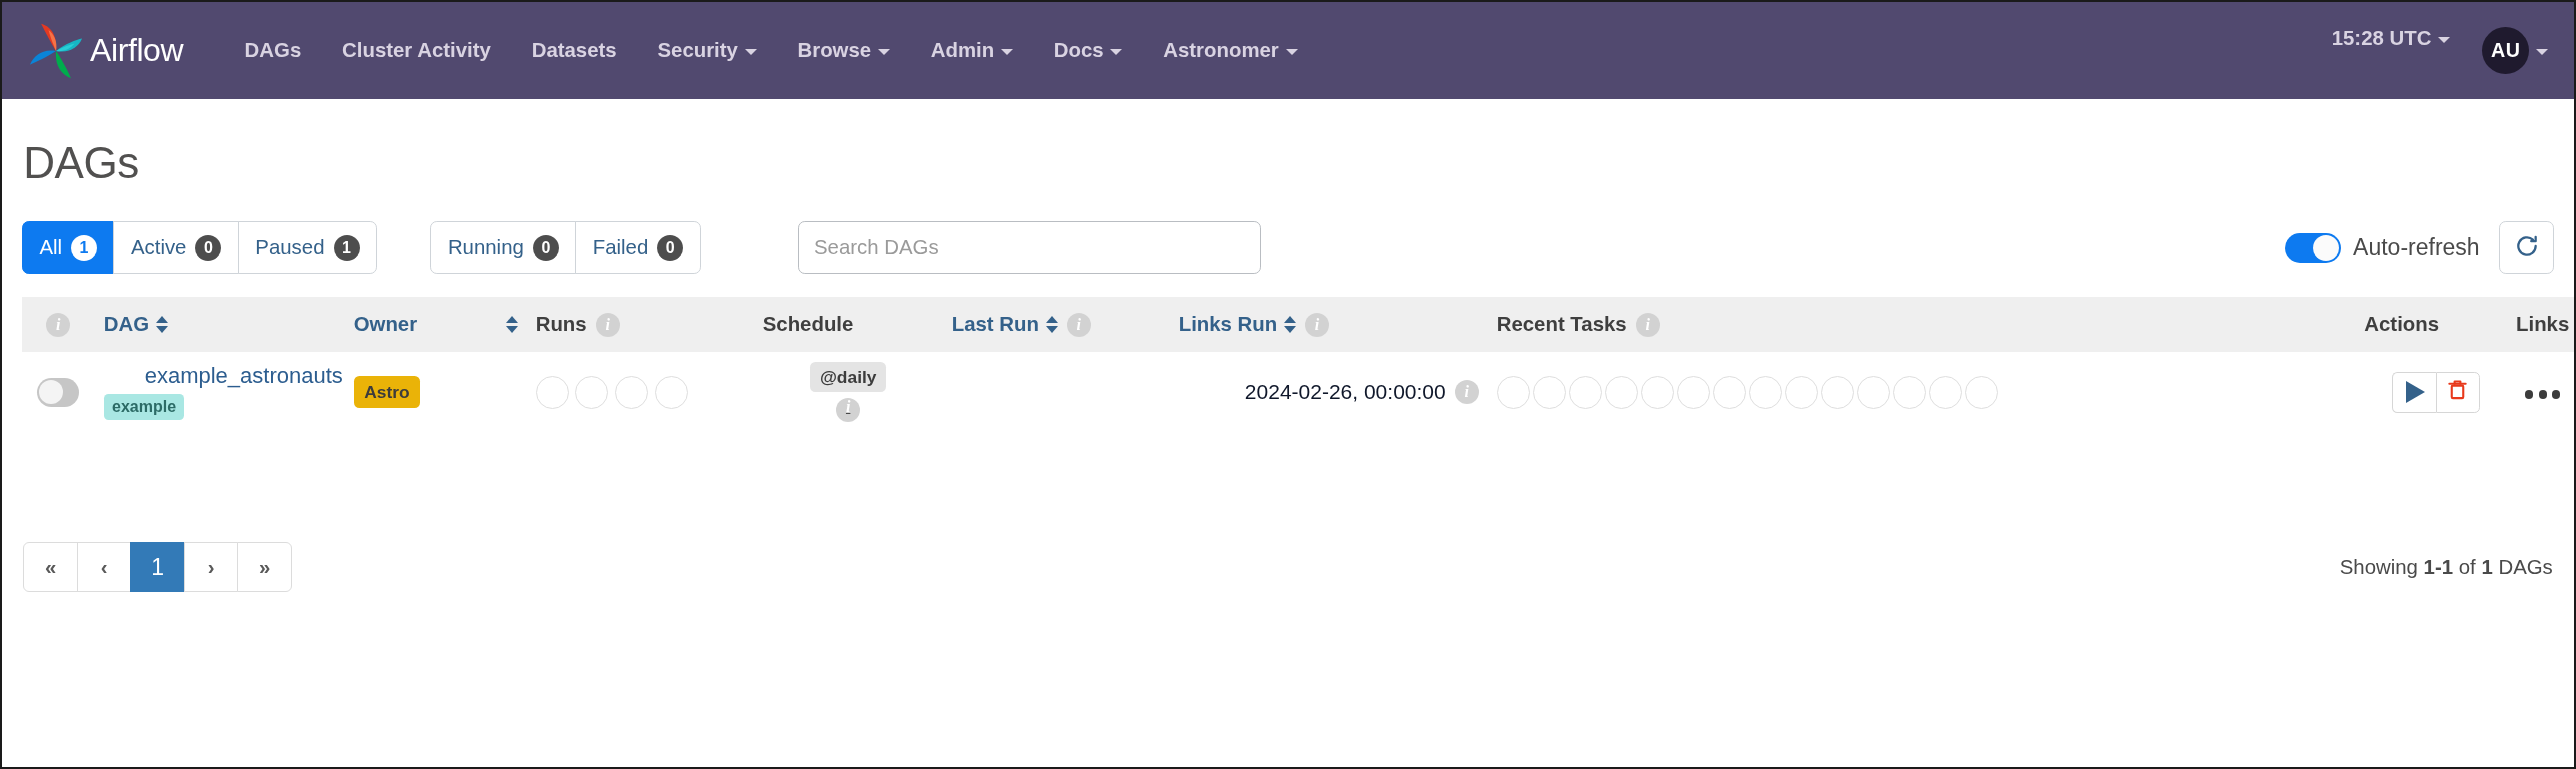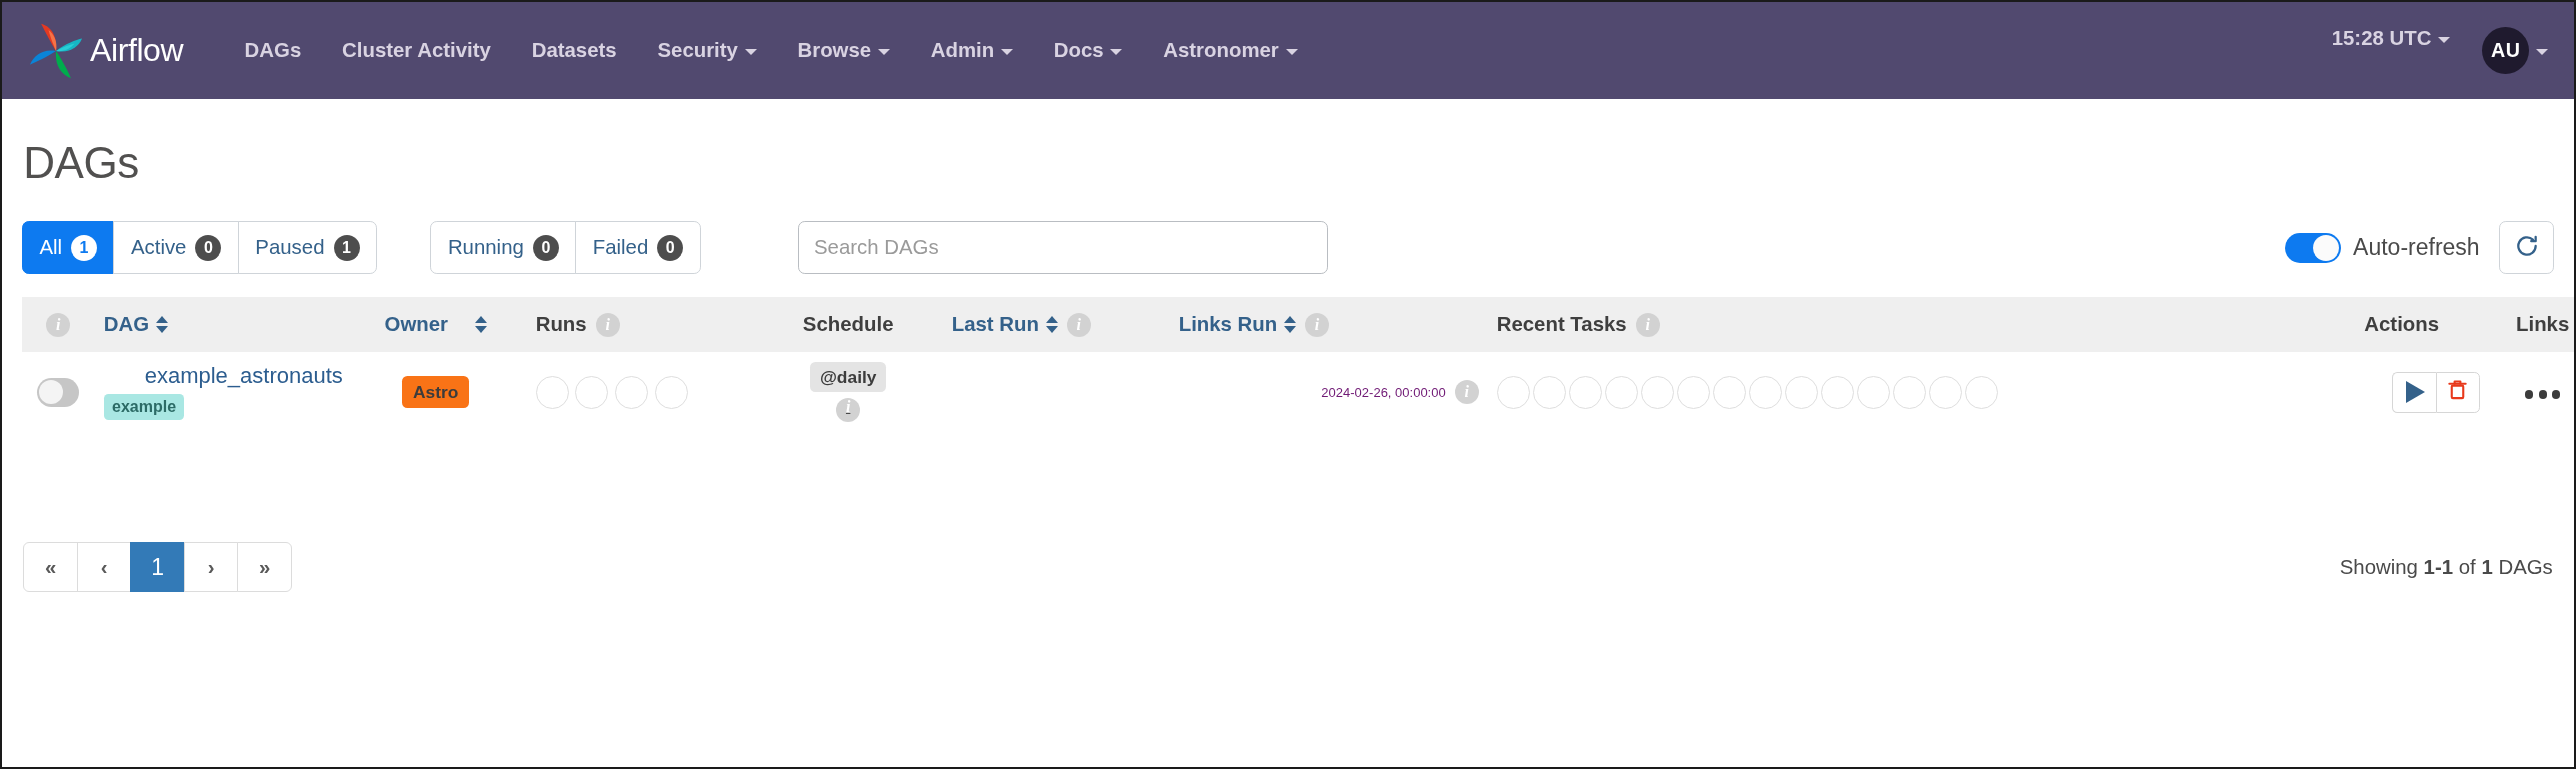--- a/index.html
+++ b/index.html
@@ -159,21 +159,21 @@
     border-radius: 6.8px;
     background: #ffffff;
     font-size: 20.4px;
     color: #4a4a4a;
     padding: 0 15px;
     font-family: "Liberation Sans", sans-serif;
     outline: none;
   }
   .text-input::placeholder { color: #6e6e6e; }
   #tag-filter { width: 317px; }
-  #dag-search { width: 530px; }
+  #dag-search { width: 463px; }
   #dag-search::placeholder { color: #9a9a9a; }
 
   .refresh-area {
     margin-left: auto;
     display: flex;
     align-items: center;
   }
   .switch {
     width: 56px; height: 30px;
     border-radius: 15px;
@@ -222,21 +222,21 @@
     background: #efefef;
     height: 55px;
     font-size: 20.4px;
     color: #3f3f3f;
     font-weight: bold;
     padding: 0 9px;
     vertical-align: middle;
     white-space: nowrap;
   }
   .th-inner { display: flex; align-items: center; }
-  .th-inner.right { justify-content: center; gap: 20px; }
+  .th-inner.right { justify-content: space-between; gap: 20px; }
   .th-inner.center { justify-content: center; }
   .sort-link {
     color: #34618a;
     font-weight: bold;
     text-decoration: none;
   }
   .sort-arrows {
     display: inline-flex;
     flex-direction: column;
     margin-left: 6.8px;
@@ -305,21 +305,21 @@
     background: #a9e7e3;
     color: #2c6b66;
     font-size: 16px;
     font-weight: bold;
     border-radius: 4.5px;
     padding: 3.8px 8.3px;
     cursor: pointer;
   }
   .owner-badge {
     display: inline-block;
-    background: #f97316;
+    background: #eab308;
     color: #3c3c3c;
     font-size: 17.4px;
     font-weight: bold;
     border-radius: 5.3px;
     padding: 5.3px 10.6px;
   }
   .circles { display: flex; align-items: center; }
   .circles.runs { gap: 6.8px; }
   .circles.tasks { gap: 3px; }
   .circle {
@@ -339,21 +339,21 @@
     font-weight: bold;
     border-radius: 5.3px;
     padding: 4.5px 9.8px;
   }
   .sched-info {
     display: block;
     margin: 6px auto 0;
     width: 24px; height: 24px;
   }
   .nextrun-cell { display: flex; align-items: center; justify-content: flex-end; }
-  .nextrun-text { font-size: 13px; color: #701a75; white-space: nowrap; }
+  .nextrun-text { font-size: 21px; color: #0f172a; white-space: nowrap; }
 
   .action-group { display: flex; justify-content: flex-end; }
   .action-btn {
     width: 44px; height: 41px;
     border: 1.5px solid #d6d6d6;
     background: #ffffff;
     display: flex;
     align-items: center;
     justify-content: center;
     cursor: pointer;

